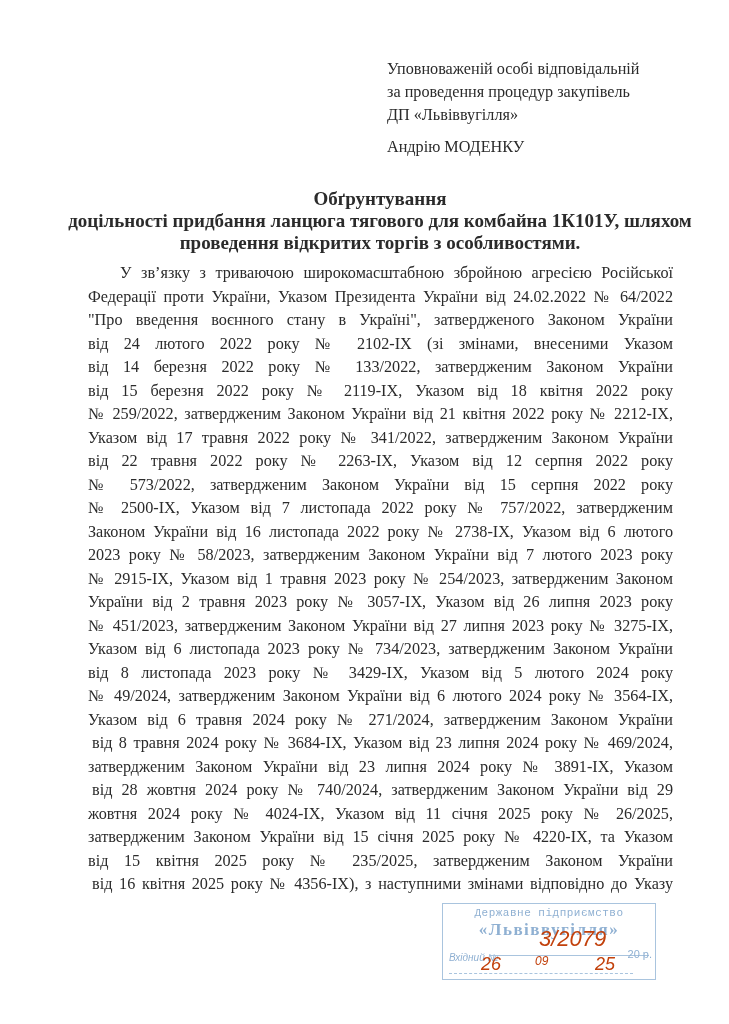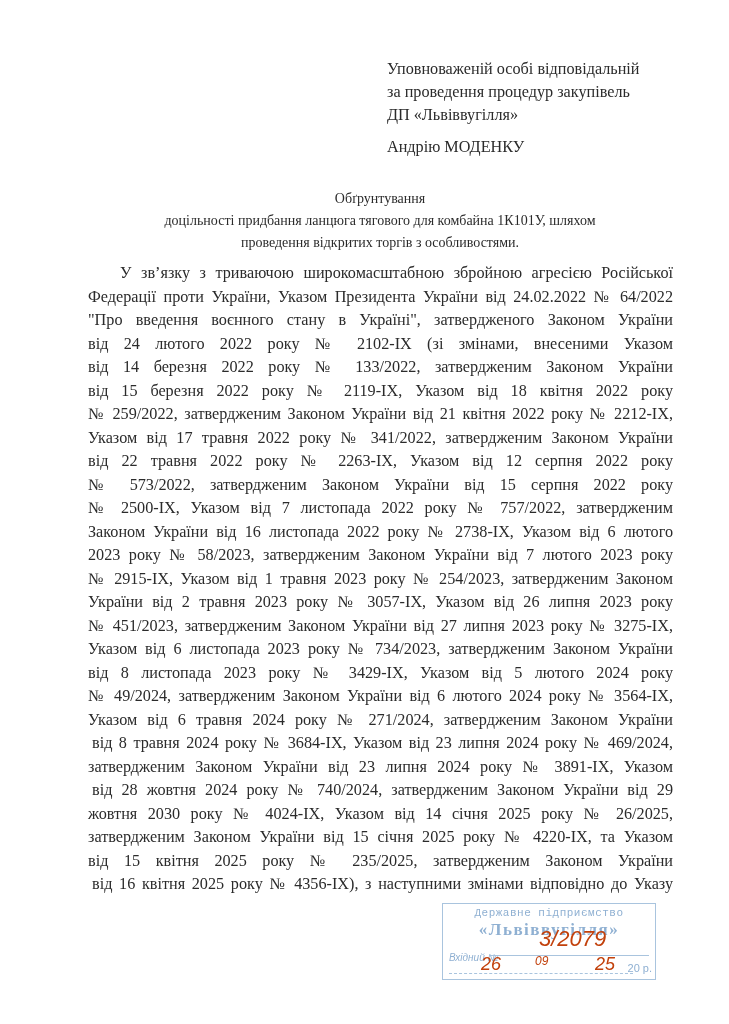--- a/index.html
+++ b/index.html
@@ -10,41 +10,41 @@
     }
     .page { position: absolute; left: 0; top: 0; width: 589px; height: 1024px; background: #fff; }
     .addressee {
       position: absolute; left: 387px; top: 58px; width: 320px;
       font-size: 16.2px; line-height: 23px;
     }
     .addressee .line { display: block; white-space: nowrap; }
     .addressee .name { margin-top: 9px; }
     .title-block {
       position: absolute; left: 60px; top: 188px; width: 640px;
-      text-align: center; font-weight: normal; font-size: 14px; line-height: 22px;
+      text-align: center; font-weight: bold; font-size: 19px; line-height: 22px;
     }
     .title-block .line { display: block; white-space: nowrap; }
     .body {
       position: absolute; left: 88px; top: 262px; width: 585px;
       font-size: 16.2px; line-height: 23.5px;
     }
     .body .line { display: block; text-align: justify; text-align-last: justify; white-space: nowrap; }
     .body .line.first { text-indent: 32px; }
     .body .line.ind { padding-left: 4px; }
     .stamp {
       position: absolute; left: 442px; top: 903px; width: 212px; height: 75px;
       border: 1.2px solid #a9c4de; color: #8fb0d2;
       font-family: "Liberation Serif", serif;
     }
     .stamp .org1 { position: absolute; left: 0; width: 100%; top: 3px; text-align: center; font-size: 11px; letter-spacing: 0.5px; font-family: Liberation Mono, monospace; }
     .stamp .org2 { position: absolute; left: 0; width: 100%; top: 16px; text-align: center; font-size: 17px; font-weight: bold; letter-spacing: 1.5px; }
     .stamp .inlabel { position: absolute; left: 6px; top: 39px; font-size: 10px; font-style: italic; font-family: "Liberation Sans", sans-serif; margin-top: 9px; }
     .stamp .line1 { position: absolute; left: 48px; right: 6px; top: 51px; border-bottom: 1px solid #a9c4de; }
     .stamp .line2 { position: absolute; left: 6px; right: 22px; top: 69px; border-bottom: 1px dashed #a9c4de; }
-    .stamp .yr { position: absolute; right: 3px; top: 58px; font-size: 11px; font-family: "Liberation Sans", sans-serif; }
+    .stamp .yr { position: absolute; right: 3px; top: 44px; font-size: 11px; font-family: "Liberation Sans", sans-serif; }
     .hand { position: absolute; color: #c2410c; font-family: Liberation Sans, sans-serif; font-style: italic; }
     .hand.num { left: 96px; top: 22px; font-size: 22px; }
     .hand.day { left: 10px; top: 50px; font-size: 18px; margin-left: 28px; }
     .hand.month { left: 92px; top: 50px; font-size: 12px; }
     .hand.year { left: 152px; top: 50px; font-size: 18px; }
   </style>
 </head>
 <body>
 
 <div class="page">
@@ -79,21 +79,21 @@
     <span class="line">№ 2915-IX, Указом від 1 травня 2023 року № 254/2023, затвердженим Законом</span>
     <span class="line">України від 2 травня 2023 року № 3057-IX, Указом від 26 липня 2023 року</span>
     <span class="line">№ 451/2023, затвердженим Законом України від 27 липня 2023 року № 3275-IX,</span>
     <span class="line">Указом від 6 листопада 2023 року № 734/2023, затвердженим Законом України</span>
     <span class="line">від 8 листопада 2023 року № 3429-IX, Указом від 5 лютого 2024 року</span>
     <span class="line">№ 49/2024, затвердженим Законом України від 6 лютого 2024 року № 3564-IX,</span>
     <span class="line">Указом від 6 травня 2024 року № 271/2024, затвердженим Законом України</span>
     <span class="line ind">від 8 травня 2024 року № 3684-IX, Указом від 23 липня 2024 року № 469/2024,</span>
     <span class="line">затвердженим Законом України від 23 липня 2024 року № 3891-IX, Указом</span>
     <span class="line ind">від 28 жовтня 2024 року № 740/2024, затвердженим Законом України від 29</span>
-    <span class="line">жовтня 2030 року № 4024-IX, Указом від 14 січня 2025 року № 26/2025,</span>
+    <span class="line">жовтня 2024 року № 4024-IX, Указом від 11 січня 2025 року № 26/2025,</span>
     <span class="line">затвердженим Законом України від 15 січня 2025 року № 4220-IX, та Указом</span>
     <span class="line">від 15 квітня 2025 року № 235/2025, затвердженим Законом України</span>
     <span class="line ind">від 16 квітня 2025 року № 4356-IX), з наступними змінами відповідно до Указу</span>
   </div>
 
   <div class="stamp">
     <span class="org1">Державне підприємство</span>
     <span class="org2">«Львіввугілля»</span>
     <span class="inlabel">Вхідний №</span>
     <span class="line1"></span>

